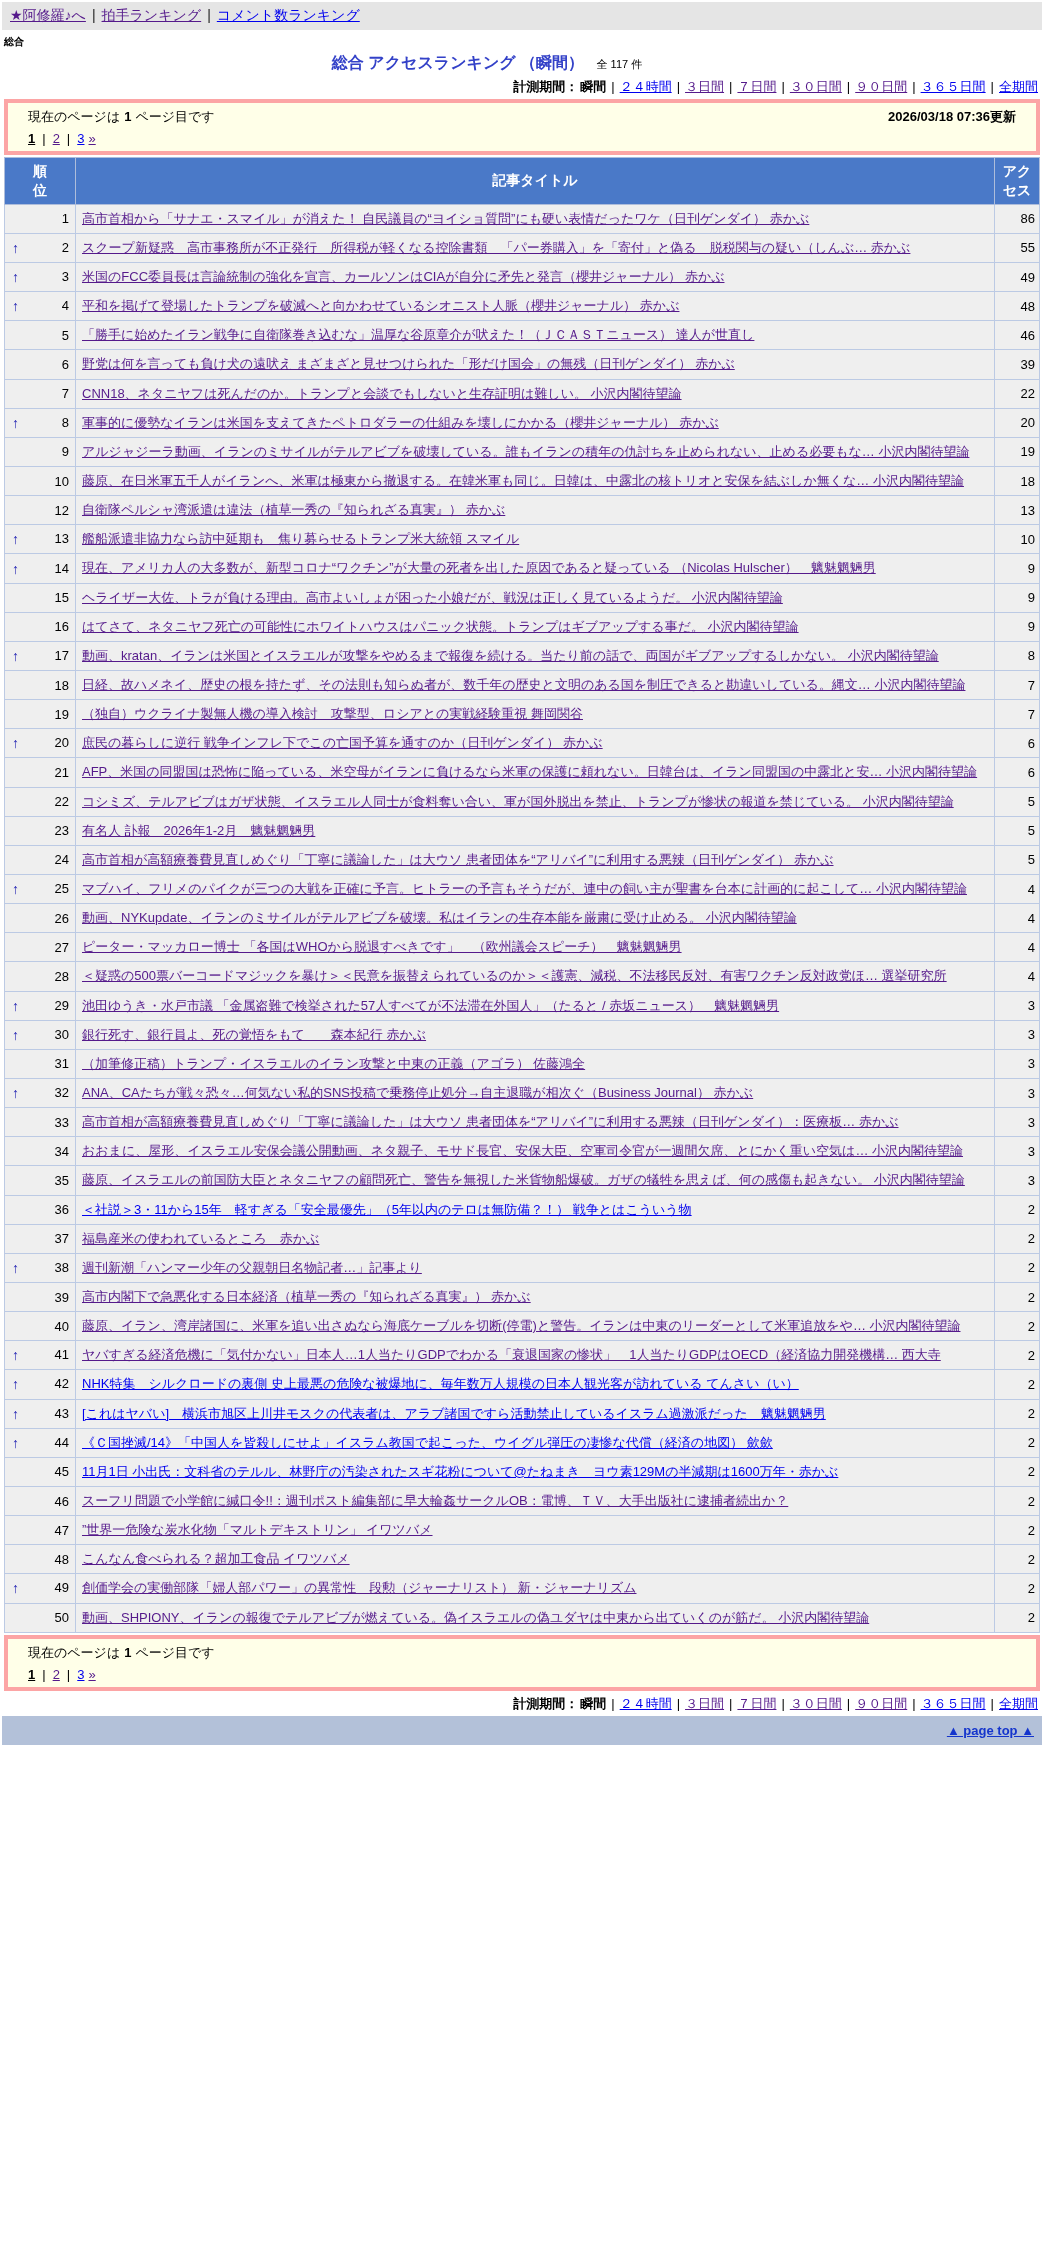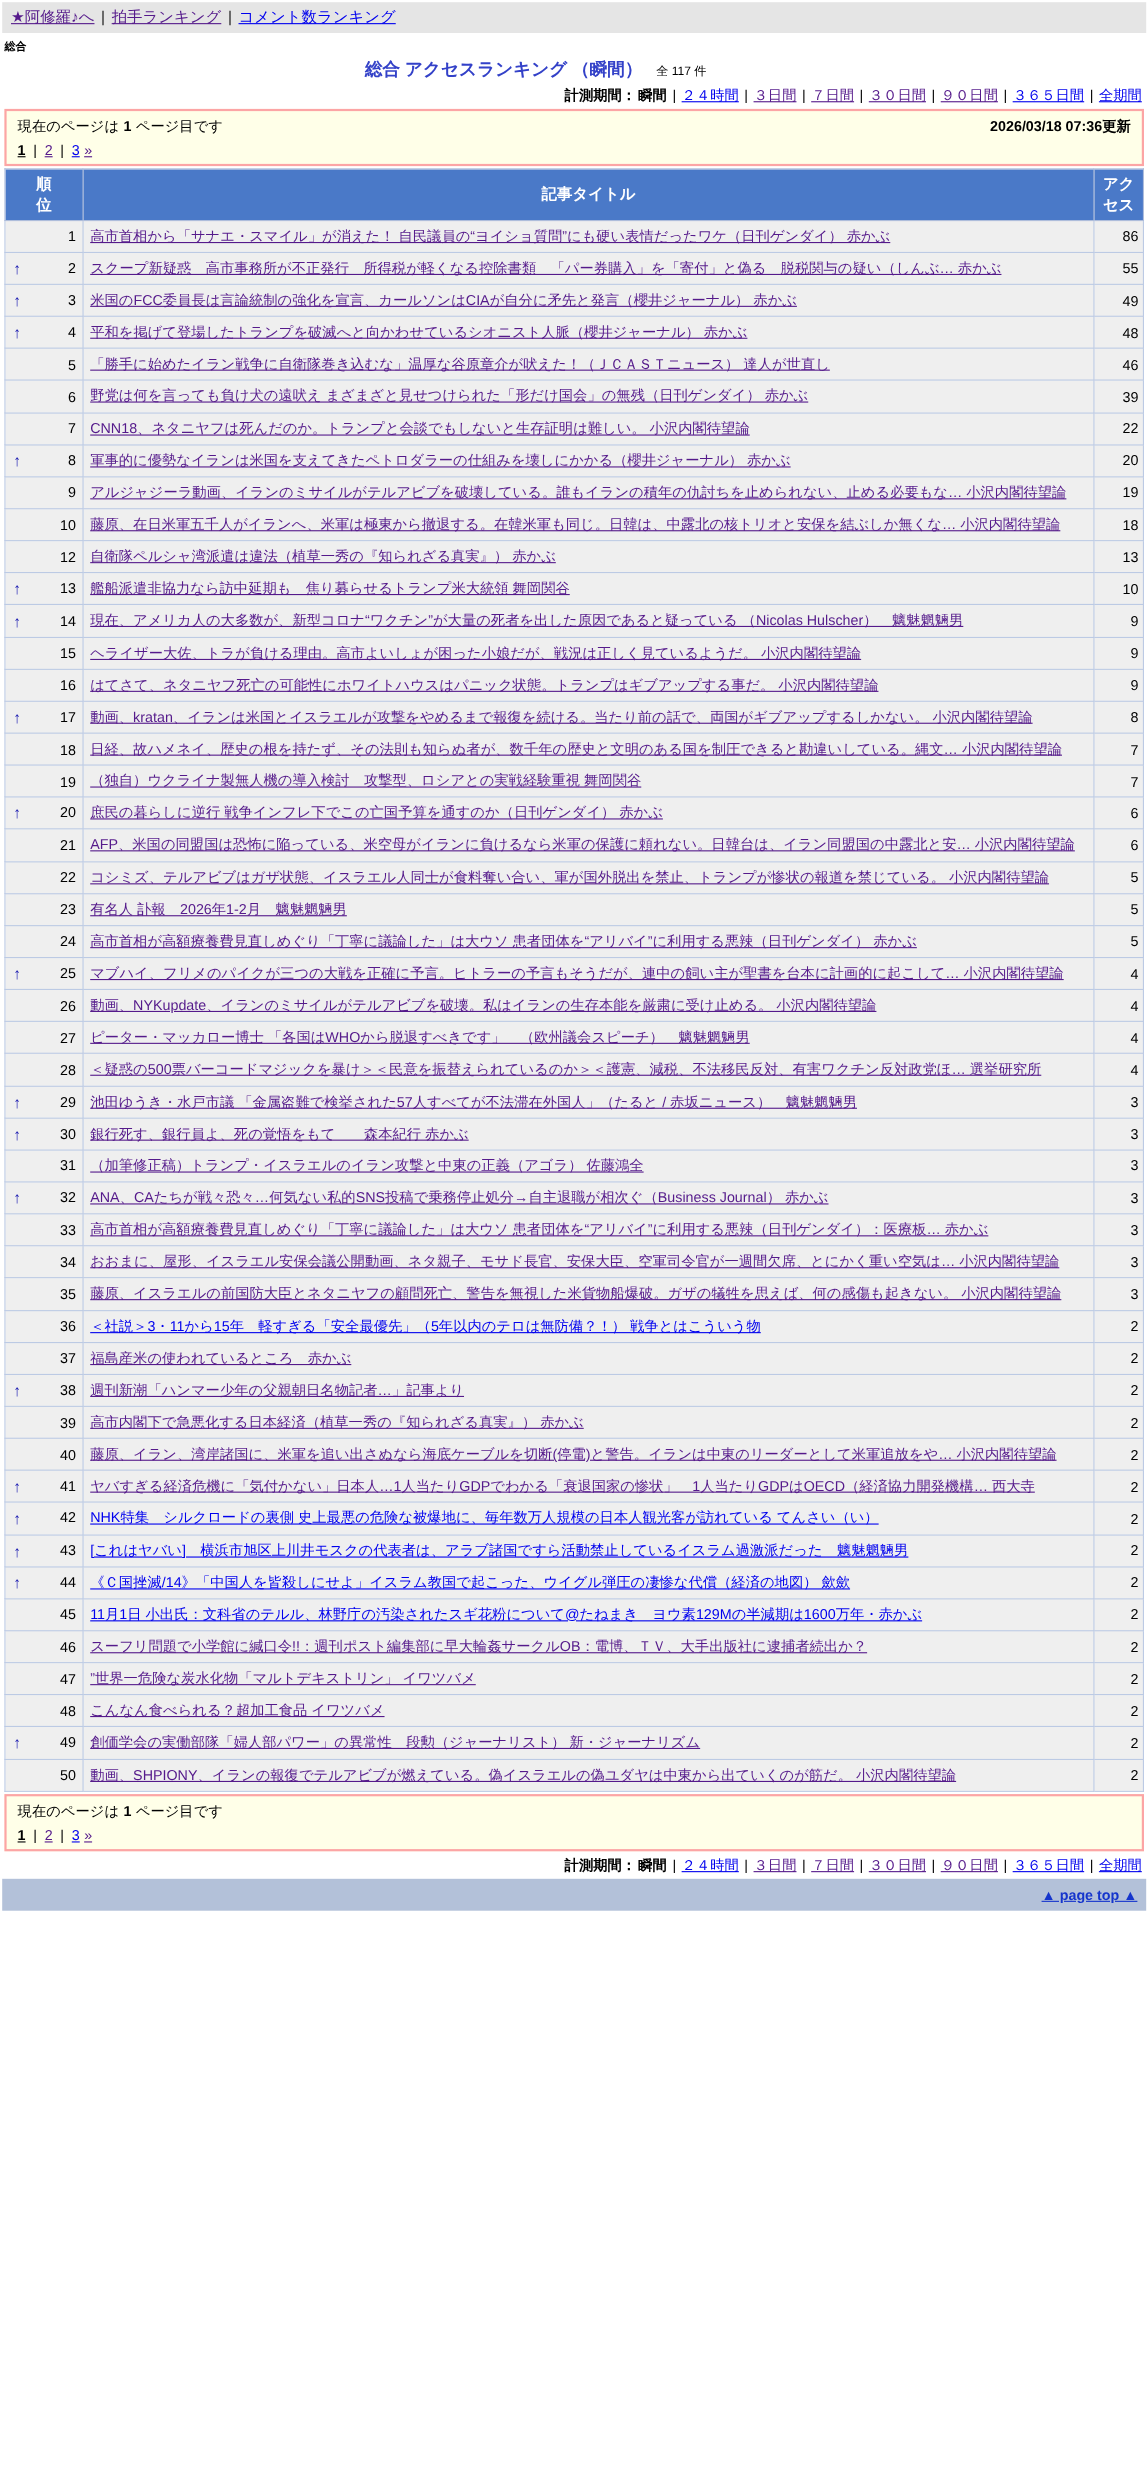--- a/index.html
+++ b/index.html
@@ -16,21 +16,21 @@
 
   .title-line{text-align:center;padding-right:70px;margin-top:4px;}
   .page-title{color:#3341C8;font-weight:bold;font-size:16px;}
   .total-count{font-size:11px;margin-left:8px;color:#000;}
 
   .period-line{text-align:right;font-size:13px;margin:4px 6px 3px 4px;}
   .period-line .plabel{font-weight:bold;margin-right:2px;}
   .period-line .pcurrent{font-weight:bold;}
   .sep{margin:0 5px;}
 
-  .pagebox{background:#FFFFE8;border:2px solid #fca5a5;margin:2px 4px;padding:5px 10px;font-size:13px;}
+  .pagebox{background:#FFFFE8;border:4px solid #fca5a5;margin:2px 4px;padding:5px 20px;font-size:13px;}
   .pagebox .row1{display:flex;justify-content:space-between;align-items:flex-end;}
   .pagebox .curnum{font-weight:bold;margin:0 4px;}
   .pagebox .pages{margin-top:5px;}
   .pagebox .pages .curpage{font-weight:bold;text-decoration:underline;margin-right:2px;}
   .pagebox .pages a{margin:0 2px;}
   .updated{font-size:13px;font-weight:bold;}
 
   table.ranking{width:calc(100% - 8px);margin:2px 4px;border-collapse:collapse;font-size:13px;
     border:1px solid #9AACCC;}
   th{background:#4A79C8;color:#fff;font-weight:bold;padding:4px 2px;border:1px solid #AEBDDB;
@@ -142,21 +142,21 @@
 
 
   <tr>
     <td class="c-rank"><span class="up-icon"></span><span class="rank-num">12</span></td>
     <td class="c-title"><a class="article visited" href="#">自衛隊ペルシャ湾派遣は違法（植草一秀の『知られざる真実』） 赤かぶ</a></td>
     <td class="c-access">13</td>
   </tr>
 
   <tr>
     <td class="c-rank"><span class="up-icon">↑</span><span class="rank-num">13</span></td>
-    <td class="c-title"><a class="article visited" href="#">艦船派遣非協力なら訪中延期も　焦り募らせるトランプ米大統領 舞岡関谷</a></td>
+    <td class="c-title"><a class="article visited" href="#">艦船派遣非協力なら訪中延期も　焦り募らせるトランプ米大統領 スマイル</a></td>
     <td class="c-access">10</td>
   </tr>
 
   <tr>
     <td class="c-rank"><span class="up-icon">↑</span><span class="rank-num">14</span></td>
     <td class="c-title"><a class="article visited" href="#">現在、アメリカ人の大多数が、新型コロナ“ワクチン”が大量の死者を出した原因であると疑っている （Nicolas Hulscher）　魑魅魍魎男</a></td>
     <td class="c-access">9</td>
   </tr>
 
   <tr>

